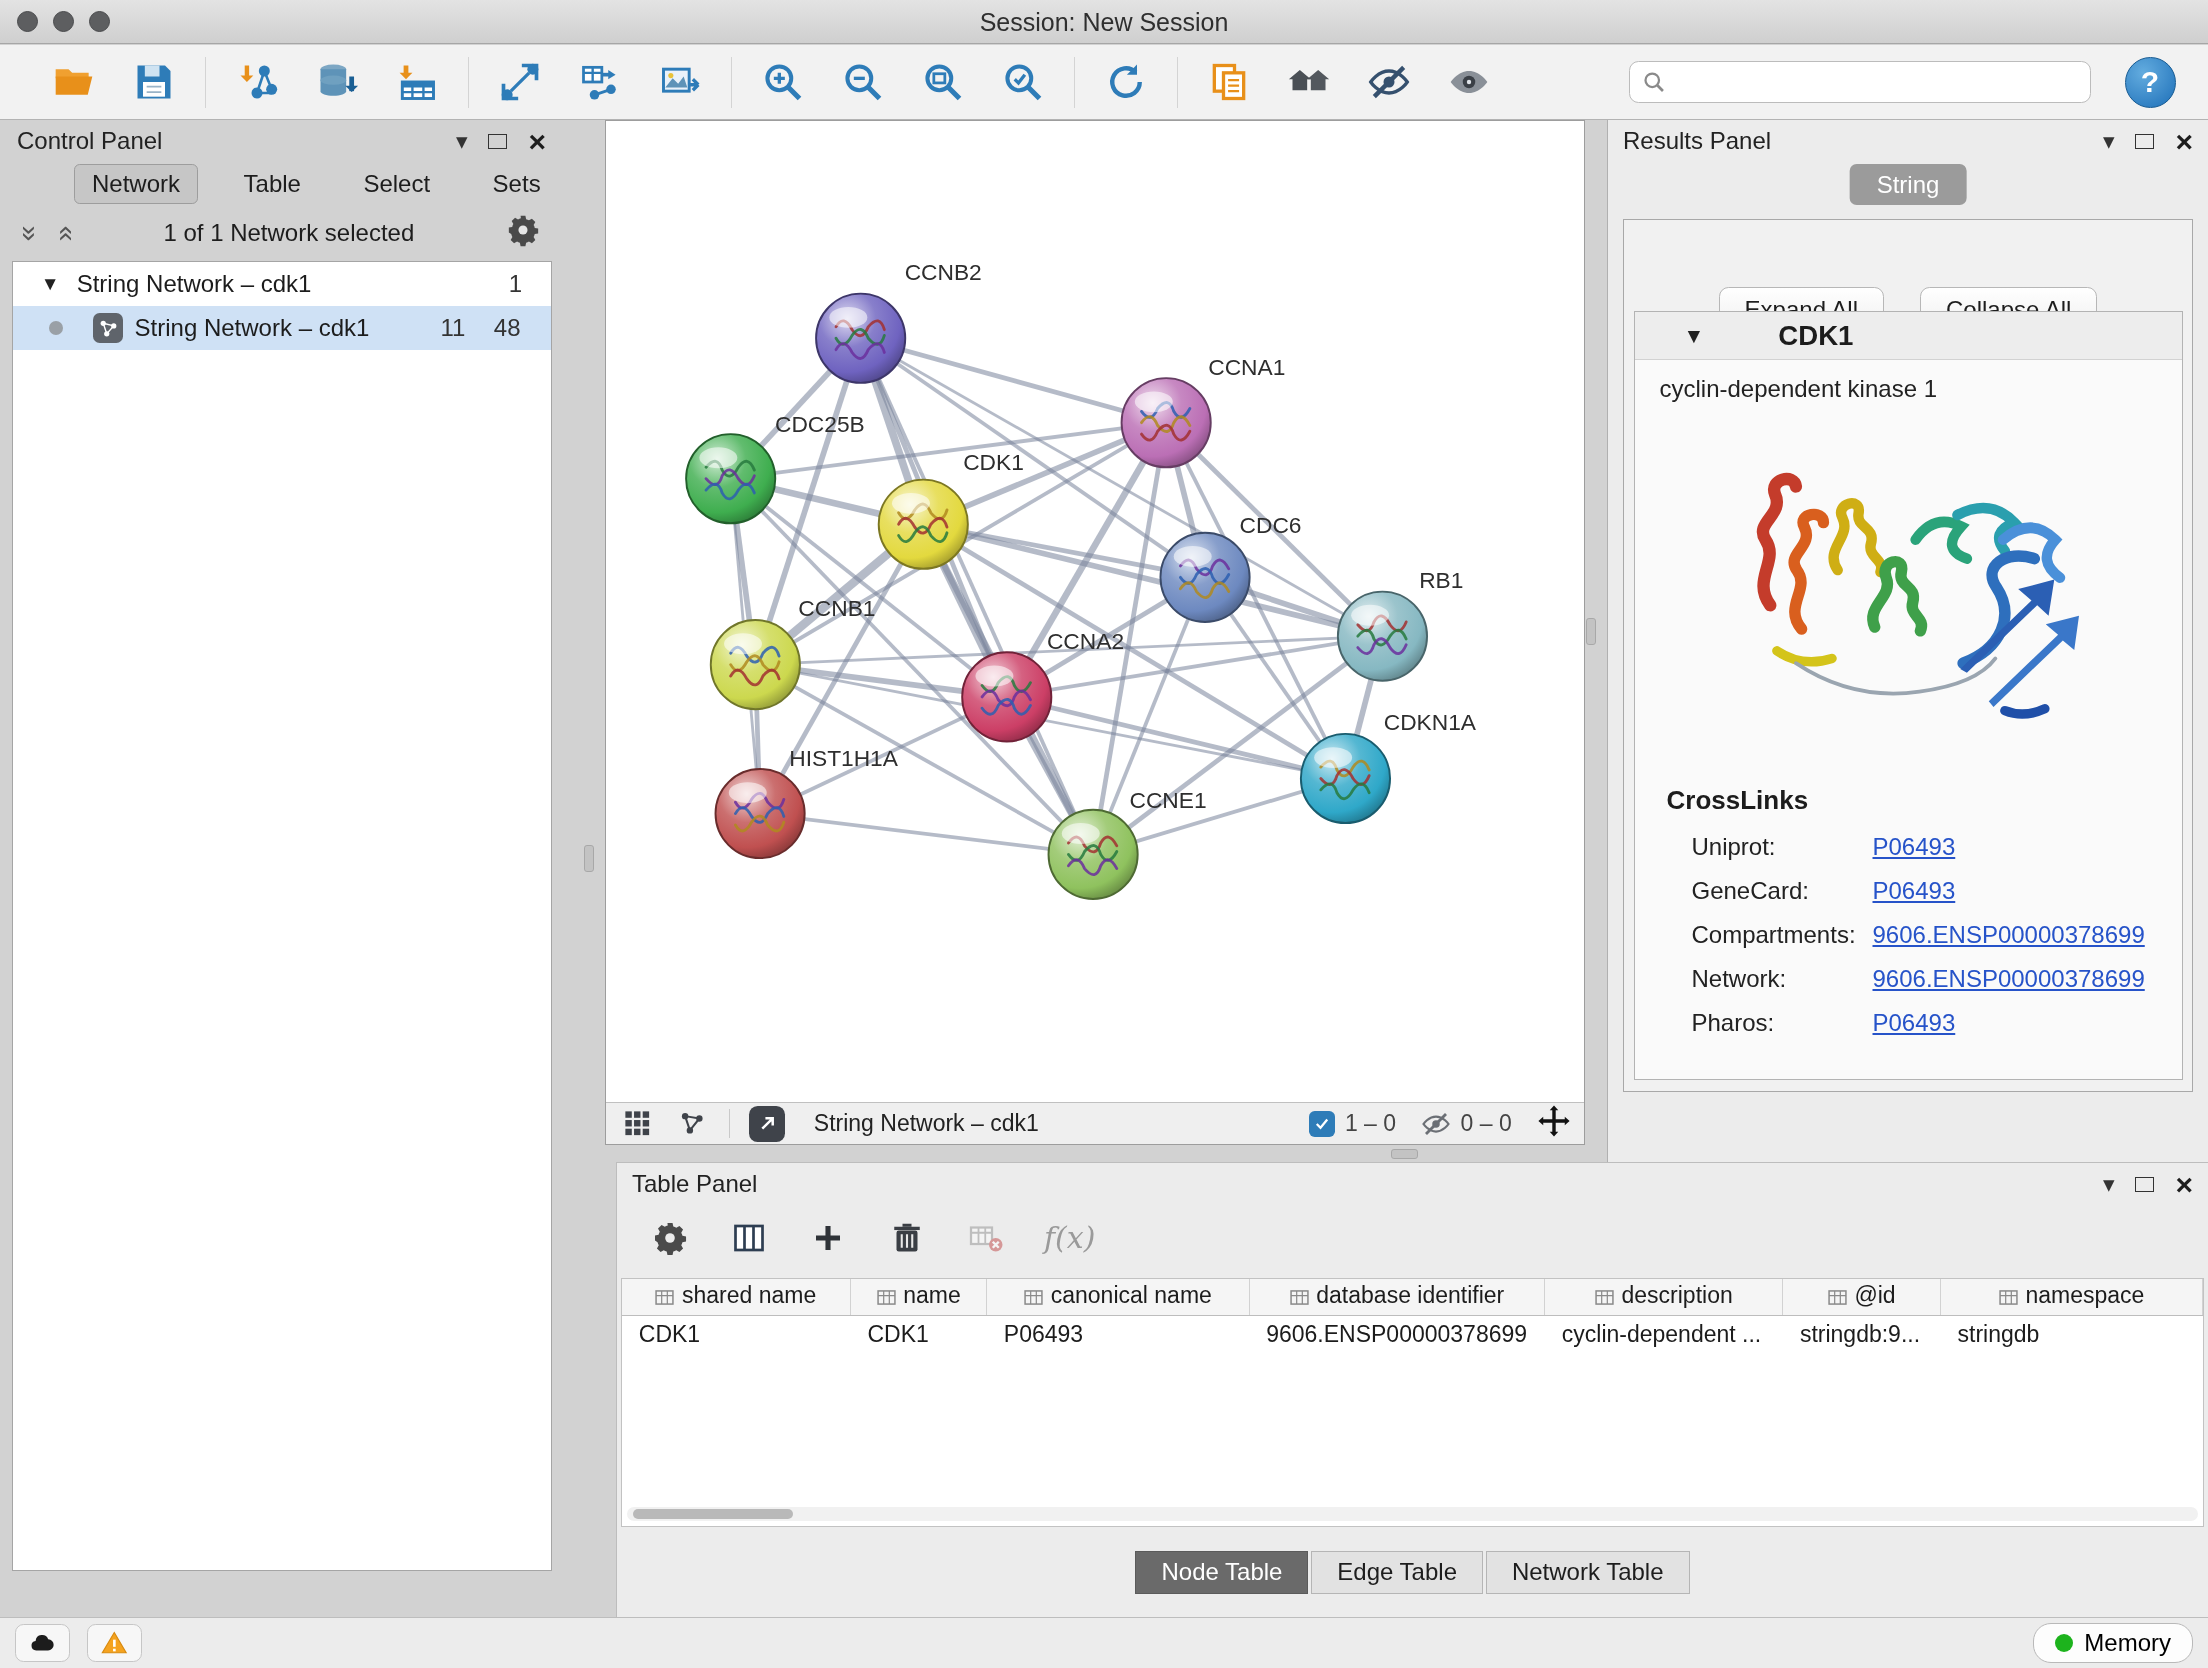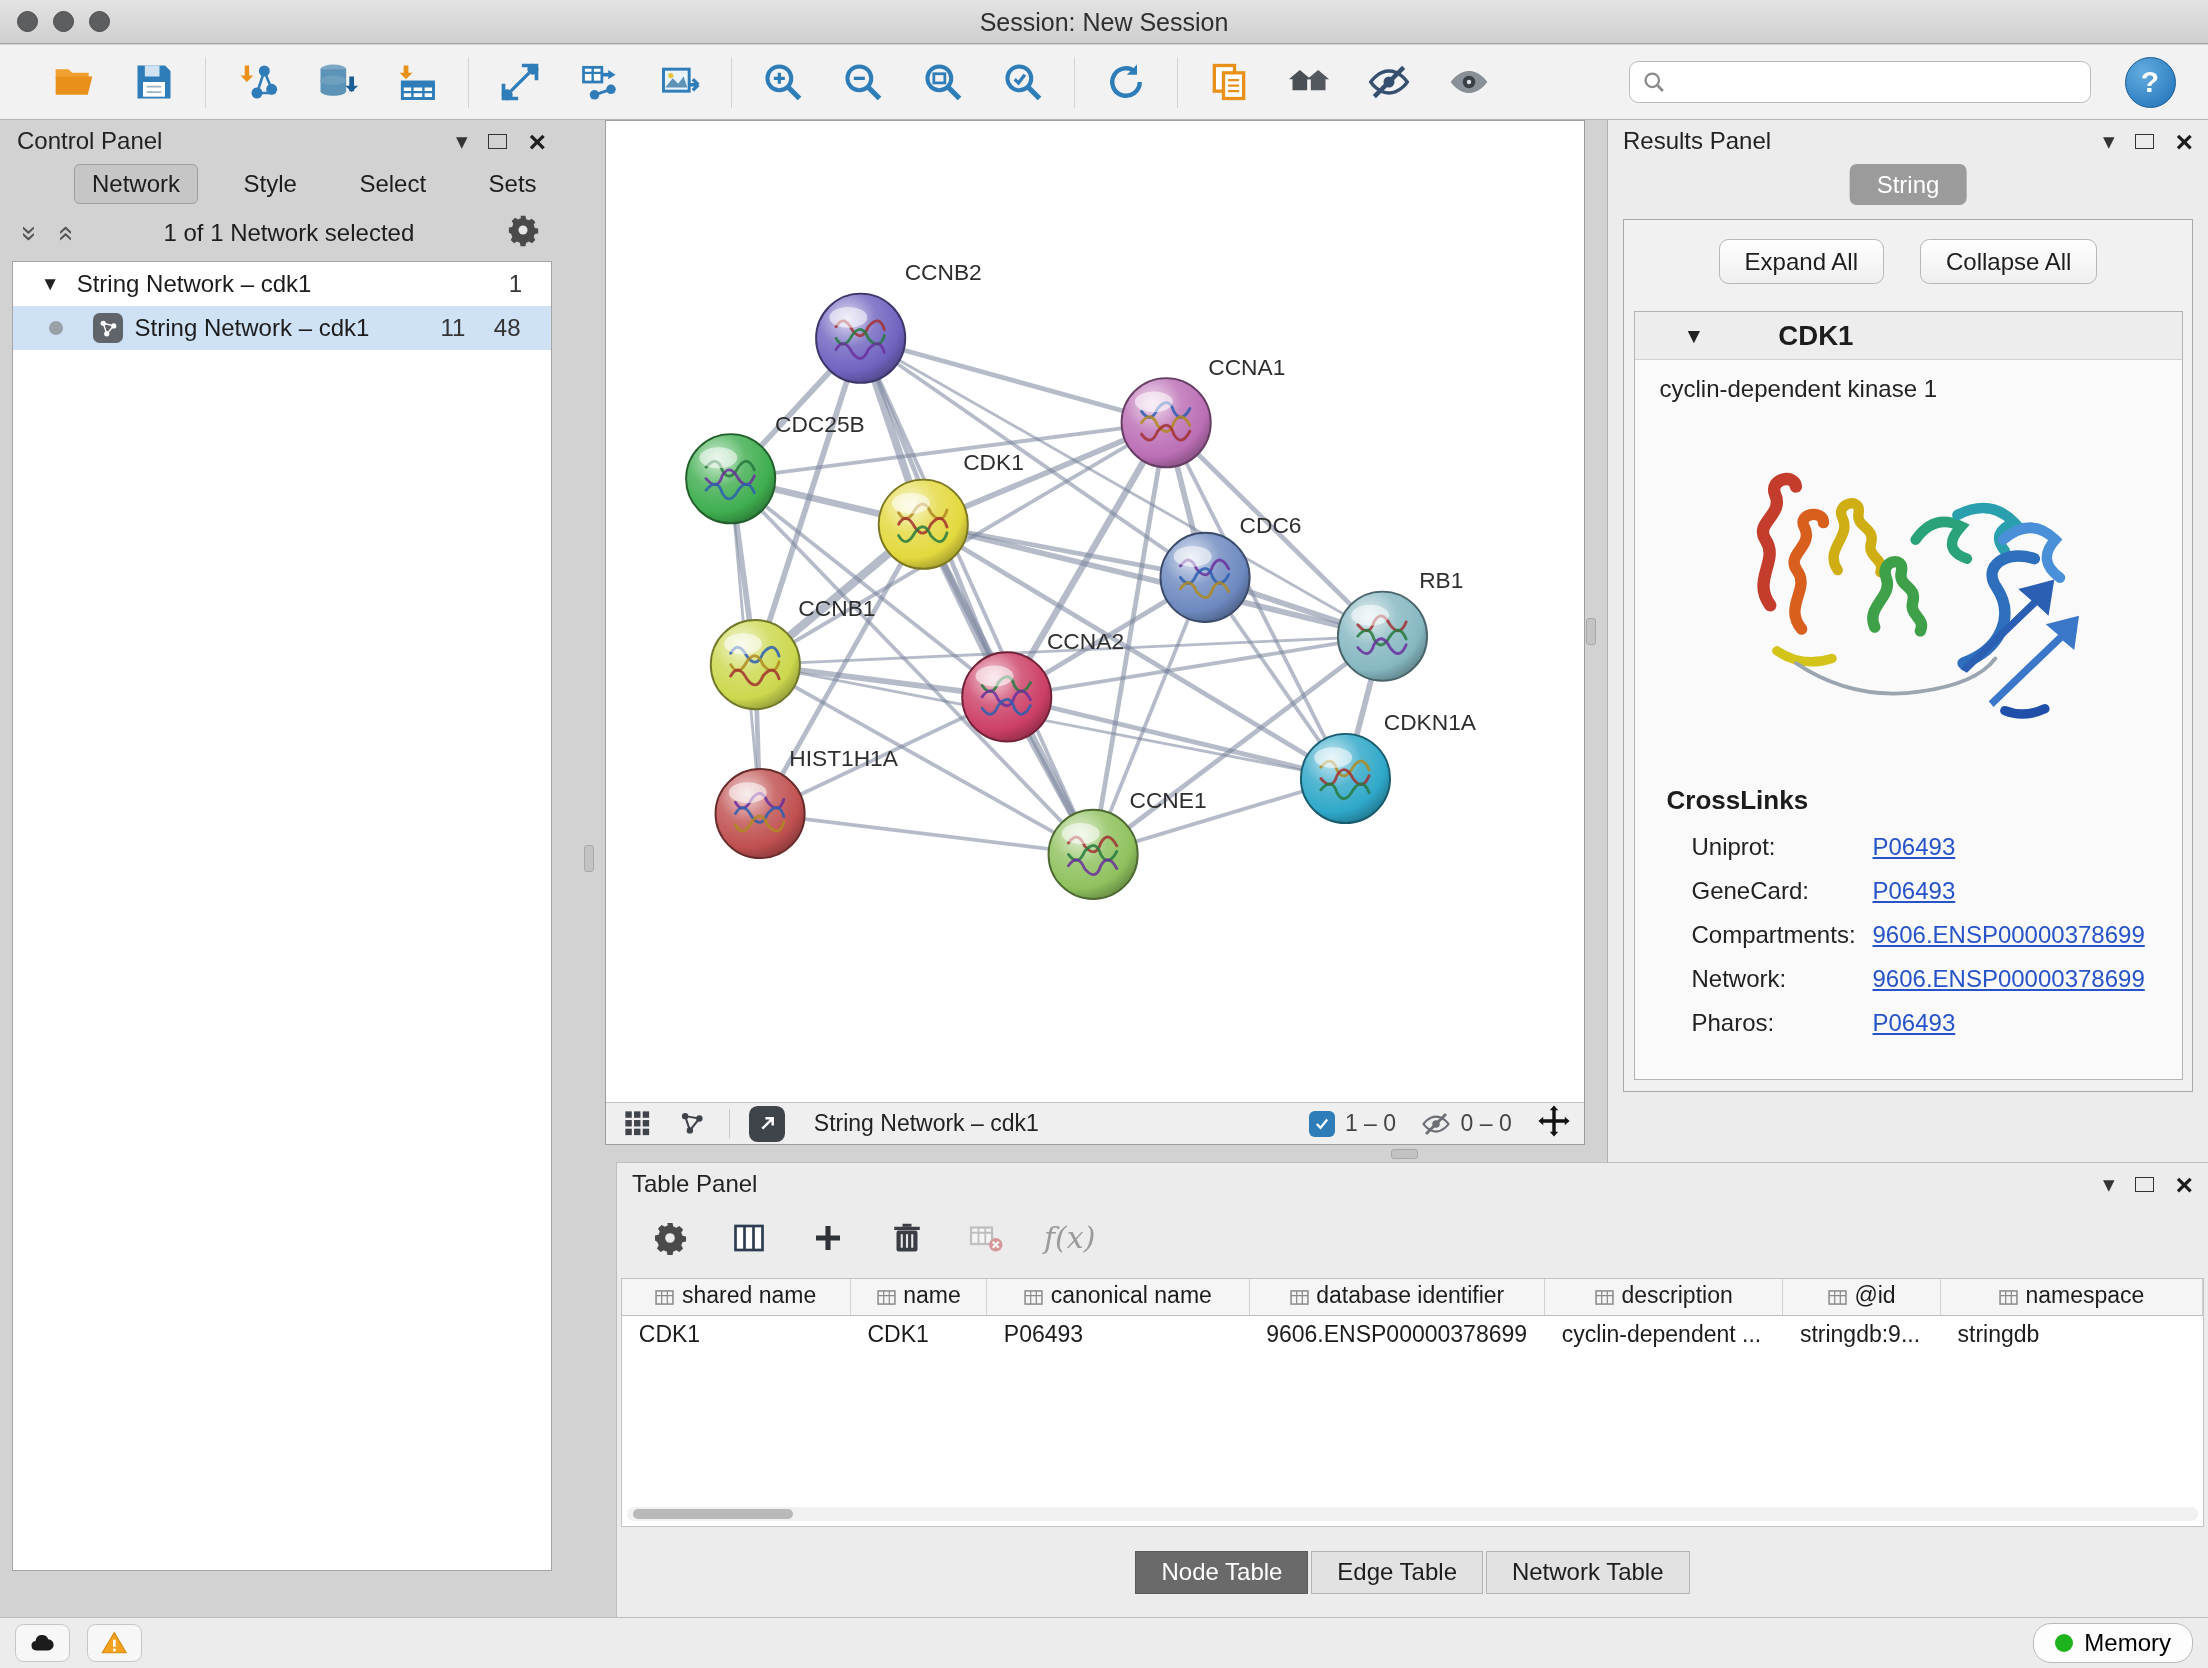--- a/index.html
+++ b/index.html
@@ -72,21 +72,21 @@
 .nf-move svg{width:34px;height:34px;}
 
 
 .handle{position:absolute;background:#c3c3c3;border:1px solid #a8a8a8;border-radius:2.9px;}
 
 
 .results-panel{position:absolute;left:1607px;top:120px;width:601px;height:1042px;background:#ececec;border-left:1px solid #b0b0b0;}
 .string-badge{position:absolute;top:44px;left:50%;transform:translateX(-50%);background:#9b9b9b;color:#fff;padding:6.7px 27px;border-radius:7px;font-size:24px;}
 .results-box{position:absolute;left:15px;right:15px;top:99px;bottom:70px;background:#f1f1f1;border:1px solid #a8a8a8;}
 .rb-buttons{display:flex;justify-content:center;gap:36px;padding:19px 0 17px;}
-.mac-btn{background:linear-gradient(#ffffff,#efefef);border:1px solid #b7b7b7;border-radius:9.5px;font-size:24px;padding:7.6px 25px;cursor:pointer;color:#1d1d1d;}
+.mac-btn{background:linear-gradient(#ffffff,#efefef);border:1px solid #b7b7b7;border-radius:9.5px;font-size:24px;padding:7.6px 25px;cursor:pointer;color:#1d1d1d;margin-top:48px;}
 .gene-box{position:absolute;left:9.5px;right:9.5px;top:91px;bottom:11.4px;border:1px solid #b3b3b3;background:#fafafa;overflow:hidden;}
 .gene-head{height:48px;display:flex;align-items:center;background:#ededed;border-bottom:1px solid #d2d2d2;}
 .gene-tri{font-size:21px;margin-left:49px;color:#222;}
 .gene-name{font-size:27.6px;font-weight:bold;margin-left:74px;}
 .gene-desc{padding:15px 0 5.7px 25px;font-size:24px;color:#222;}
 .protein-wrap{display:flex;justify-content:center;padding:11.4px 0 5.7px;}
 .cl-title{font-size:26px;font-weight:bold;padding:17px 0 9.5px 32px;}
 .cl-row{display:flex;align-items:center;height:44px;padding-left:57px;font-size:24px;}
 .cl-label{width:181px;color:#222;}
 .cl-link{color:#2653c9;text-decoration:underline;cursor:pointer;}
@@ -294,21 +294,21 @@
   <div class="panel-head">
     <span>Control Panel</span>
     <span class="ph-icons">
       <span class="ph-tri">▾</span>
       <span class="ph-float"></span>
       <span class="ph-close">×</span>
     </span>
   </div>
   <div class="cp-tabs">
       <div class="cp-tab active">Network</div>
-      <div class="cp-tab">Style</div>
+      <div class="cp-tab">Table</div>
       <div class="cp-tab">Select</div>
       <div class="cp-tab">Sets</div>
     </div>
   <div class="cp-netrow">
     <span class="chev down">»</span>
     <span class="chev up">»</span>
     <span class="cp-sel">1 of 1 Network selected</span>
     <span class="gear-ic">
       <svg viewBox="0 0 24 24" fill="#4a4a4a">
           <path d="M10.3 2h3.4l.5 2.4a8 8 0 0 1 2 .8l2.1-1.2 2.4 2.4-1.2 2.1c.4.6.6 1.3.8 2l2.4.5v3.4l-2.4.5a8 8 0 0 1-.8 2l1.2 2.1-2.4 2.4-2.1-1.2a8 8 0 0 1-2 .8l-.5 2.4h-3.4l-.5-2.4a8 8 0 0 1-2-.8l-2.1 1.2-2.4-2.4 1.2-2.1a8 8 0 0 1-.8-2L2 13.7v-3.4l2.4-.5c.2-.7.4-1.4.8-2L4 5.7l2.4-2.4 2.1 1.2c.6-.4 1.3-.6 2-.8z"></path>

